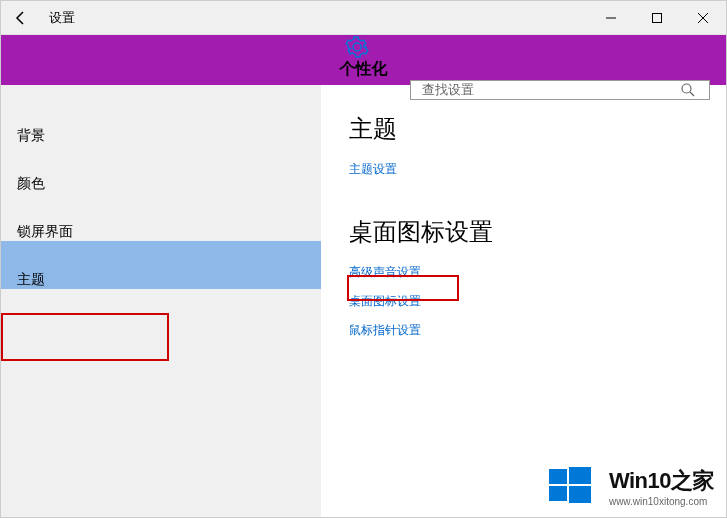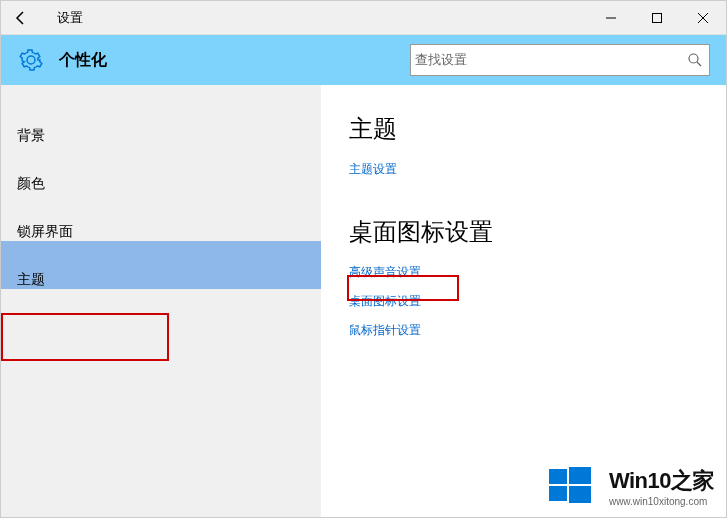--- a/index.html
+++ b/index.html
@@ -1,27 +1,27 @@
 <!DOCTYPE html>
 <html><head>
   <meta charset="utf-8">
   <style>
     * { margin: 0; padding: 0; box-sizing: border-box; font-family: "Microsoft YaHei", "Segoe UI", sans-serif; }
     body { width: 727px; height: 518px; background: #fff; position: relative; overflow: hidden; border: 1px solid #ccc; }
     
-    .titlebar { height: 34px; background: #f0f0f0; display: flex; align-items: center; border-bottom: 1px solid #e0e0e0; gap: 8px; }
+    .titlebar { height: 34px; background: #f0f0f0; display: flex; align-items: center; border-bottom: 1px solid #e0e0e0; }
     .back-btn { width: 40px; height: 34px; display: flex; align-items: center; justify-content: center; cursor: pointer; }
     .title-text { font-size: 13px; margin-left: 8px; color: #000; }
     .window-controls { margin-left: auto; display: flex; }
     .win-btn { width: 46px; height: 34px; display: flex; align-items: center; justify-content: center; cursor: pointer; }
     
-    .header { height: 50px; background: #7dd3fc; display: flex; align-items: center; padding: 0 16px; }
+    .header { height: 50px; background: #a21caf; display: flex; align-items: center; padding: 0 16px; flex-direction: column; }
     .gear-wrap { width: 28px; height: 28px; display: flex; align-items: center; justify-content: center; margin-right: 14px; }
     .header-title { font-size: 16px; font-weight: 600; color: #000; }
-    .search-box { margin-left: auto; width: 300px; height: 32px; border: 1px solid #999; background: #fff; display: flex; align-items: center; padding: 0 4px; }
+    .search-box { margin-left: auto; width: 300px; height: 32px; border: 1px solid #999; background: #fff; display: flex; align-items: center; padding: 0 11px; }
     .search-placeholder { color: #666; font-size: 13px; flex: 1; }
     .search-icon-wrap { width: 20px; display: flex; align-items: center; justify-content: center; }
     
     .content { display: flex; height: calc(100% - 84px); }
     .sidebar { width: 320px; background: #f0f0f0; padding-top: 12px; }
     .sidebar-item { height: 48px; display: flex; align-items: flex-end; padding-left: 16px; font-size: 14px; color: #000; cursor: pointer; }
     .sidebar-item.selected { background: #8db8e8; }
     .highlight-box { position: absolute; border: 2px solid #c00; pointer-events: none; }
     .hb1 { left: 0; top: 228px; width: 168px; height: 48px; z-index: 10; }
     

